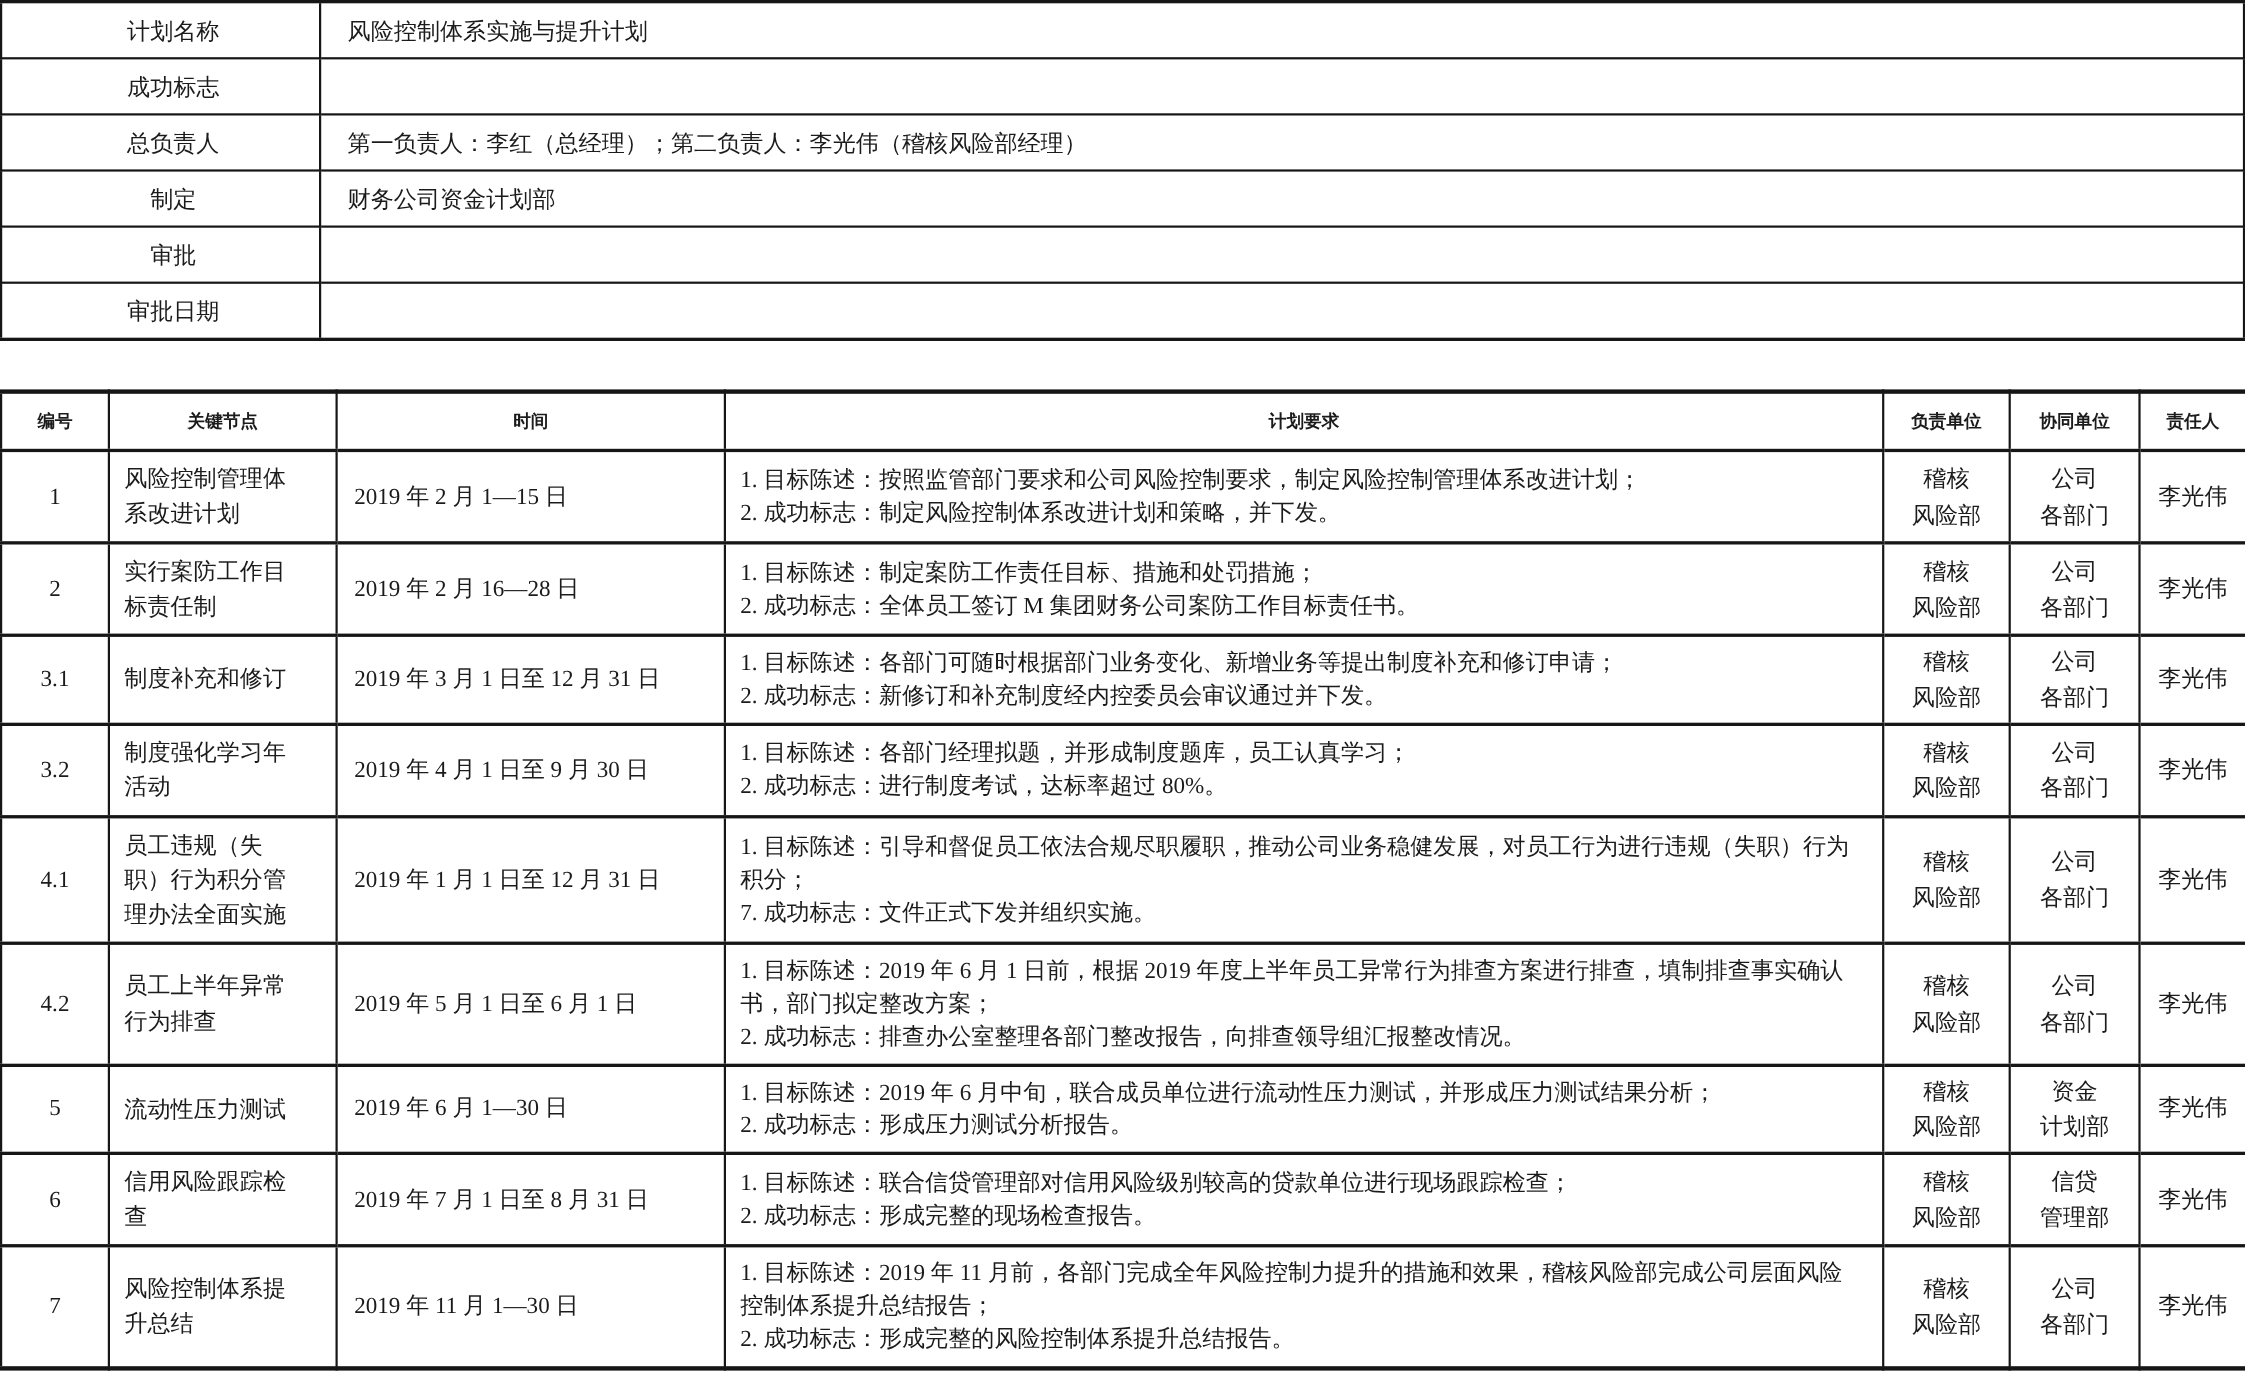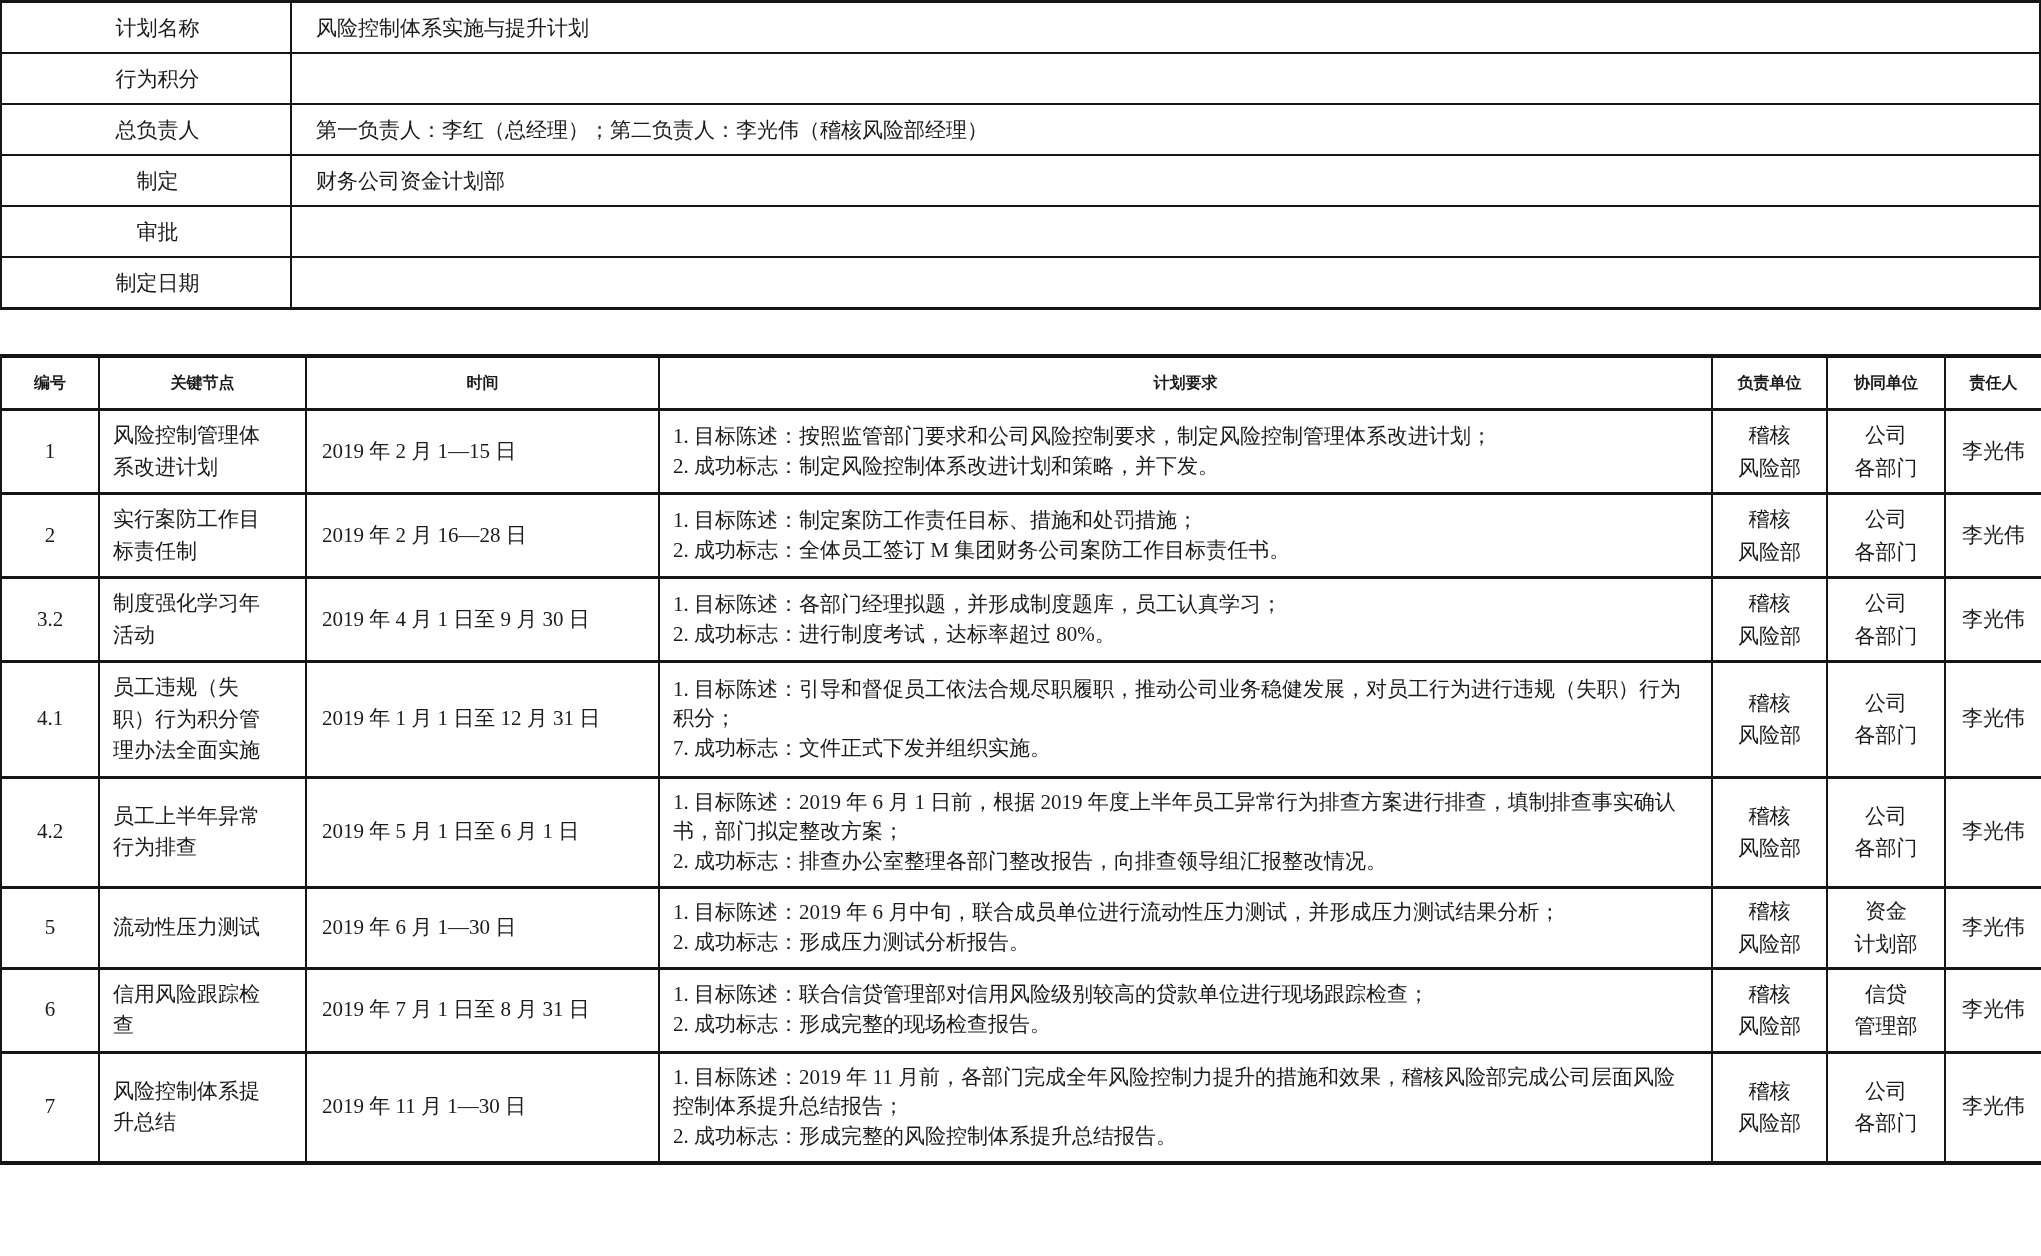--- a/index.html
+++ b/index.html
@@ -58,42 +58,42 @@
       <col style="width:290px">
       <col>
     </colgroup>
   <tbody>
   <tr>
     <td class="info-label">计划名称</td>
     <td class="info-value">风险控制体系实施与提升计划</td>
   </tr>
 
   <tr>
-    <td class="info-label">行为积分</td>
+    <td class="info-label">成功标志</td>
     <td class="info-value"></td>
   </tr>
 
   <tr>
     <td class="info-label">总负责人</td>
     <td class="info-value">第一负责人：李红（总经理）；第二负责人：李光伟（稽核风险部经理）</td>
   </tr>
 
   <tr>
     <td class="info-label">制定</td>
     <td class="info-value">财务公司资金计划部</td>
   </tr>
 
 
   <tr>
     <td class="info-label">审批</td>
     <td class="info-value"></td>
   </tr>
 
   <tr>
-    <td class="info-label">制定日期</td>
+    <td class="info-label">审批日期</td>
     <td class="info-value"></td>
   </tr>
 </tbody>
 </table>
 
 <div class="table-gap"></div>
 
 <table class="main-table">
   <colgroup>
     <col style="width:98px">
@@ -139,20 +139,34 @@
       <div>1. 目标陈述：制定案防工作责任目标、措施和处罚措施；</div>
       <div>2. 成功标志：全体员工签订 M 集团财务公司案防工作目标责任书。</div>
     </td>
     <td class="cell-owner">稽核
 风险部</td>
     <td class="cell-partner">公司
 各部门</td>
     <td class="cell-person">李光伟</td>
   </tr>
 
+  <tr>
+    <td class="cell-id">3.1</td>
+    <td class="cell-node">制度补充和修订</td>
+    <td class="cell-time">2019 年 3 月 1 日至 12 月 31 日</td>
+    <td class="cell-req">
+      <div>1. 目标陈述：各部门可随时根据部门业务变化、新增业务等提出制度补充和修订申请；</div>
+      <div>2. 成功标志：新修订和补充制度经内控委员会审议通过并下发。</div>
+    </td>
+    <td class="cell-owner">稽核
+风险部</td>
+    <td class="cell-partner">公司
+各部门</td>
+    <td class="cell-person">李光伟</td>
+  </tr>
 
   <tr>
     <td class="cell-id">3.2</td>
     <td class="cell-node">制度强化学习年活动</td>
     <td class="cell-time">2019 年 4 月 1 日至 9 月 30 日</td>
     <td class="cell-req">
       <div>1. 目标陈述：各部门经理拟题，并形成制度题库，员工认真学习；</div>
       <div>2. 成功标志：进行制度考试，达标率超过 80%。</div>
     </td>
     <td class="cell-owner">稽核

